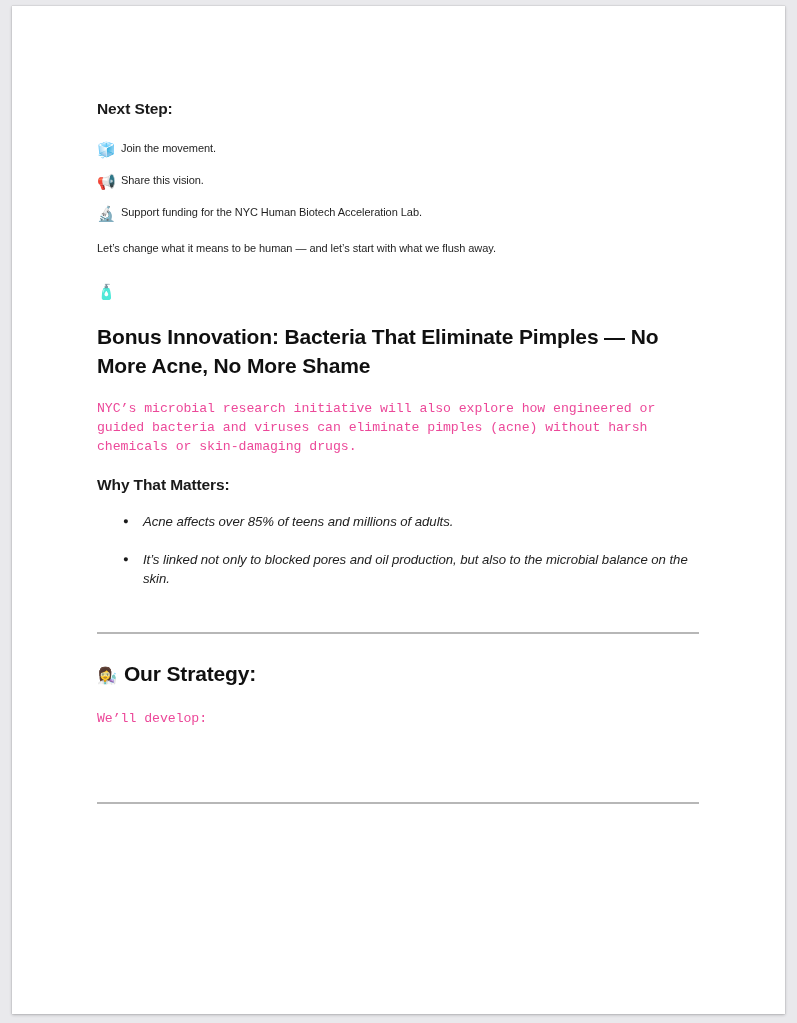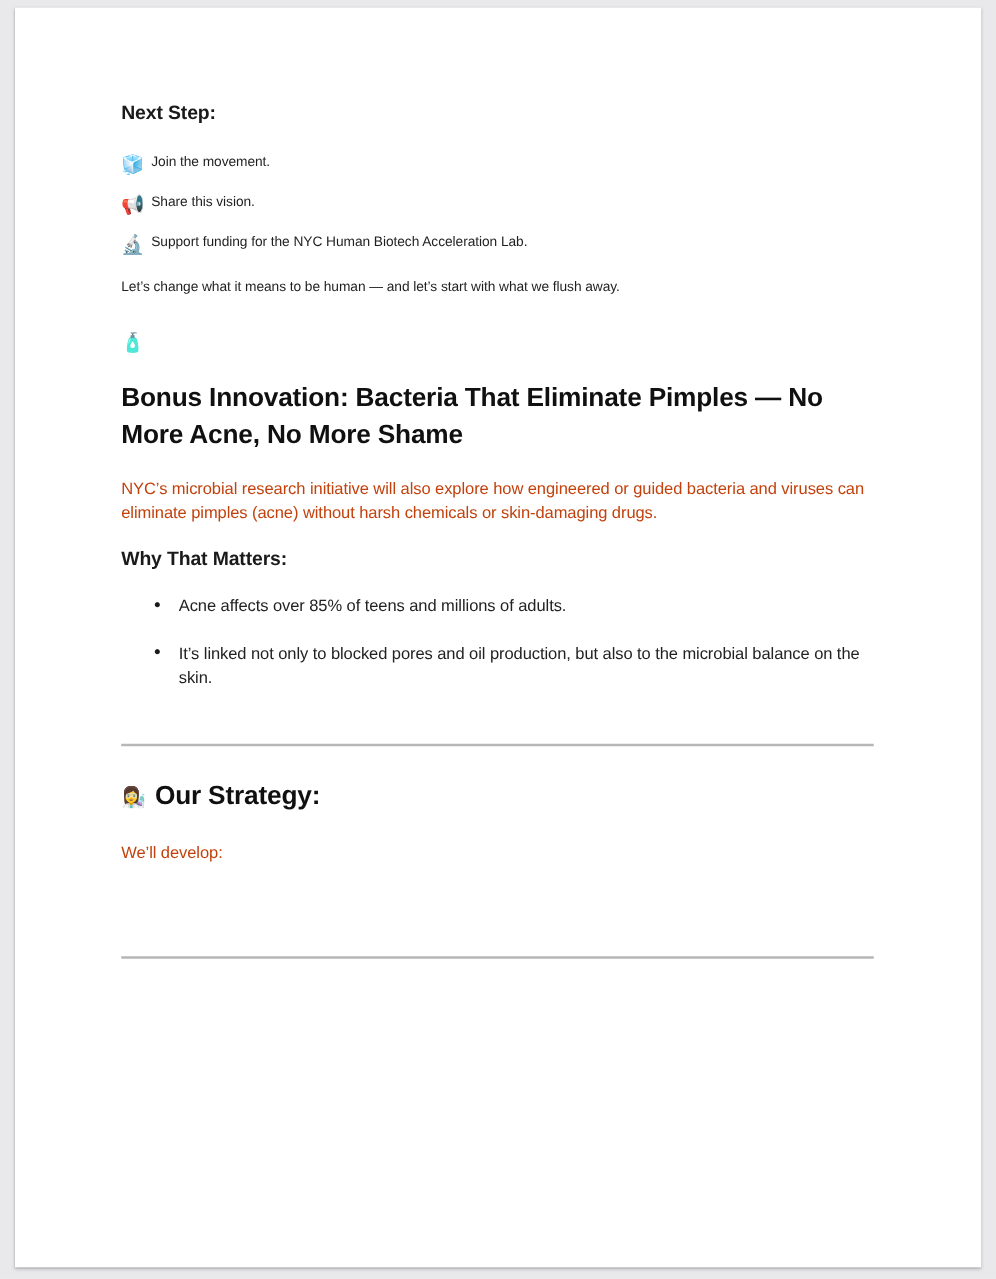--- a/index.html
+++ b/index.html
@@ -30,21 +30,21 @@
     height: 1008px;
     background: #ffffff;
     box-shadow: 0 1px 3px rgba(0,0,0,0.22), 0 0 1px rgba(0,0,0,0.25);
     box-sizing: border-box;
     overflow: hidden;
   }
 
   .page-body {
     position: absolute;
     left: 85px;
-    top: 74px;
+    top: 92px;
     width: 602px;
   }
 
   
   .doc-h3 {
     font-size: 15.5px;
     font-weight: bold;
     color: #1a1a1a;
     line-height: 1.38;
     letter-spacing: -0.1px;
@@ -60,24 +60,25 @@
   }
   .doc-p {
     font-size: 11px;
     color: #1f1f1f;
     line-height: 1.45;
     margin: 0;
     letter-spacing: -0.05px;
   }
   .doc-p-small {
     font-size: 13.2px;
-    color: #c2410c;
+    color: #ec4899;
     line-height: 1.46;
     margin: 0;
     letter-spacing: -0.05px;
+    font-family: Liberation Mono, monospace;
   }
 
   .emoji-line {
     display: flex;
     align-items: flex-start;
     gap: 6px;
   }
   .emoji-glyph {
     font-family: "DejaVu Sans", sans-serif;
     font-size: 15px;
@@ -95,20 +96,21 @@
   .sp-20 { height: 20px; }
   .sp-26 { height: 26px; }
   .sp-34 { height: 34px; }
   .sp-44 { height: 44px; }
 
   
   ul.doc-list {
     list-style: none;
     margin: 0;
     padding: 0;
+    font-style: italic;
   }
   ul.doc-list > li {
     position: relative;
     padding-left: 46px;
     font-size: 13.2px;
     color: #222222;
     line-height: 1.45;
     letter-spacing: -0.05px;
     margin-bottom: 19px;
   }

